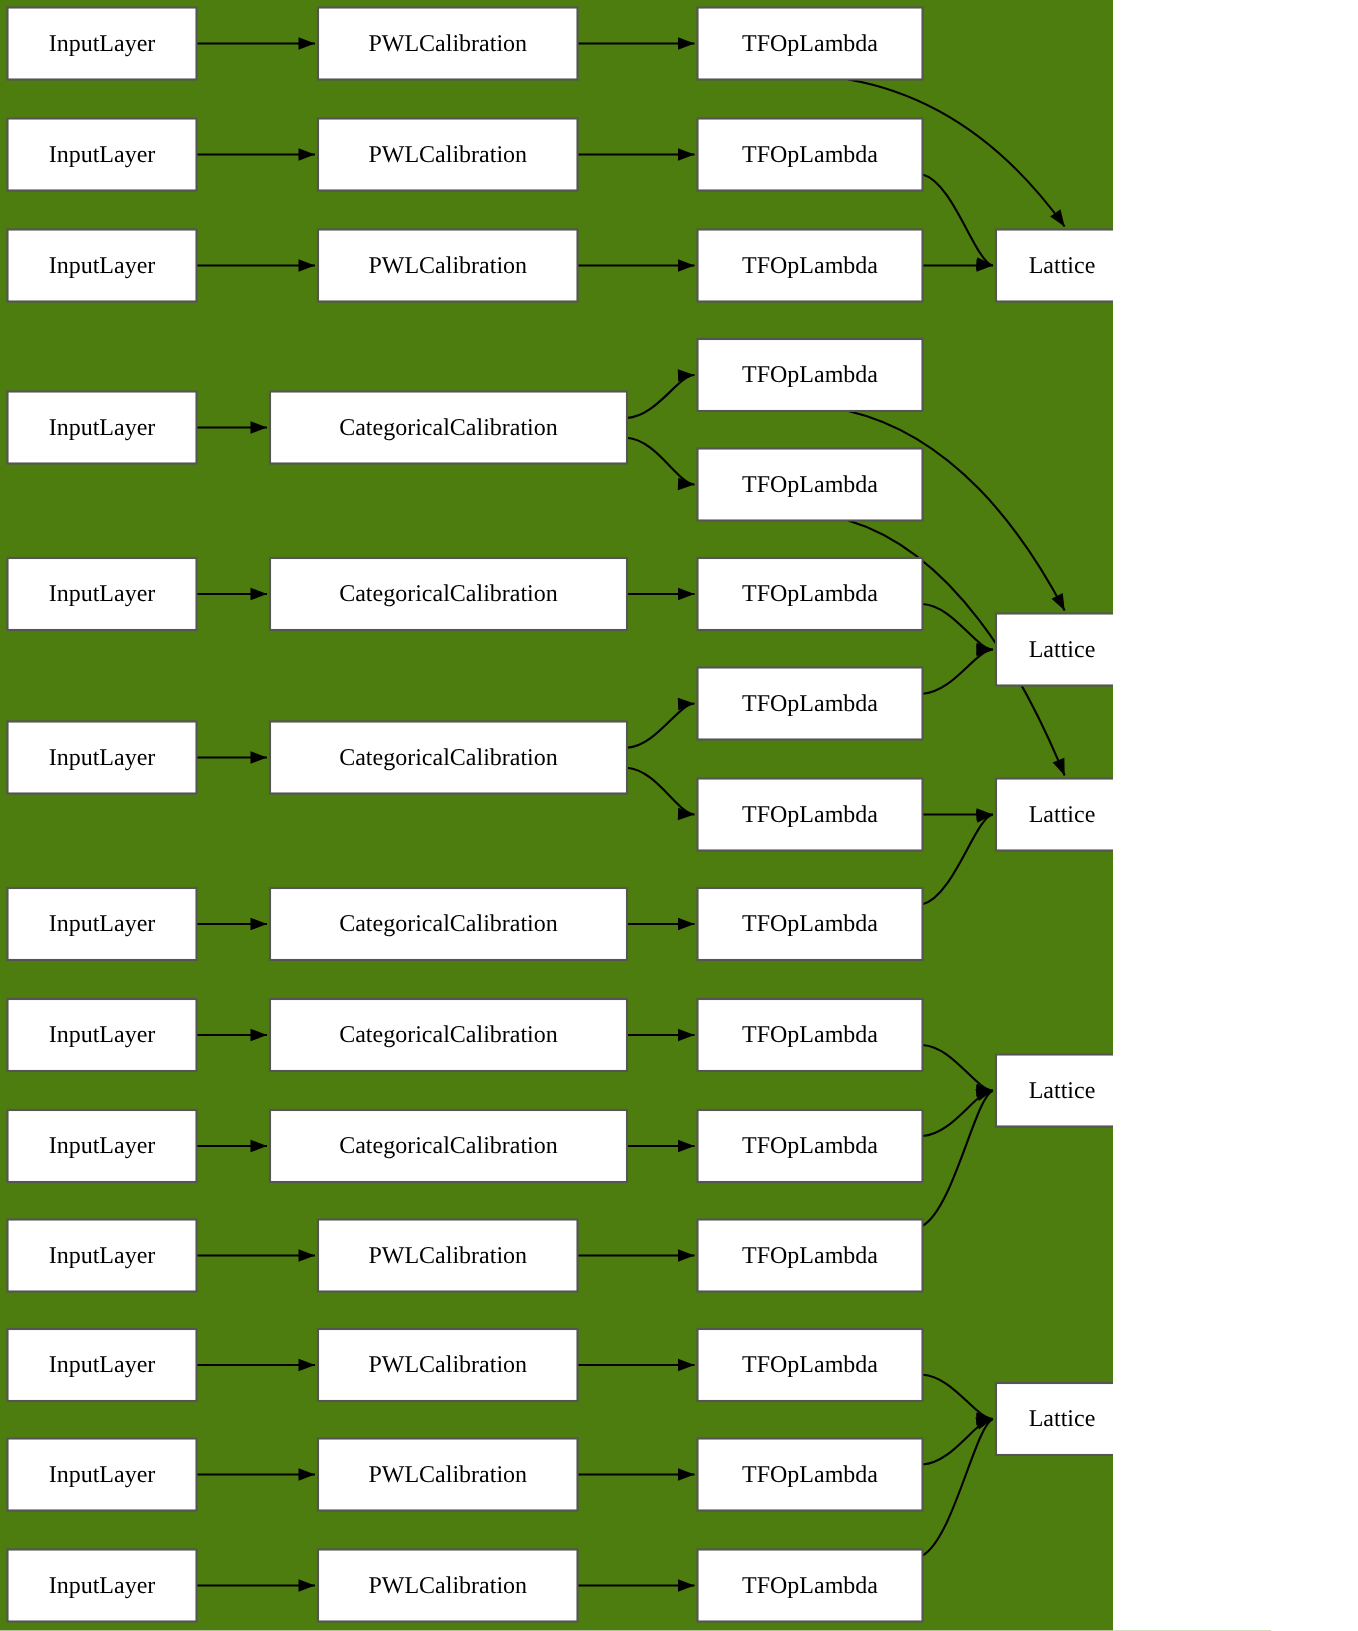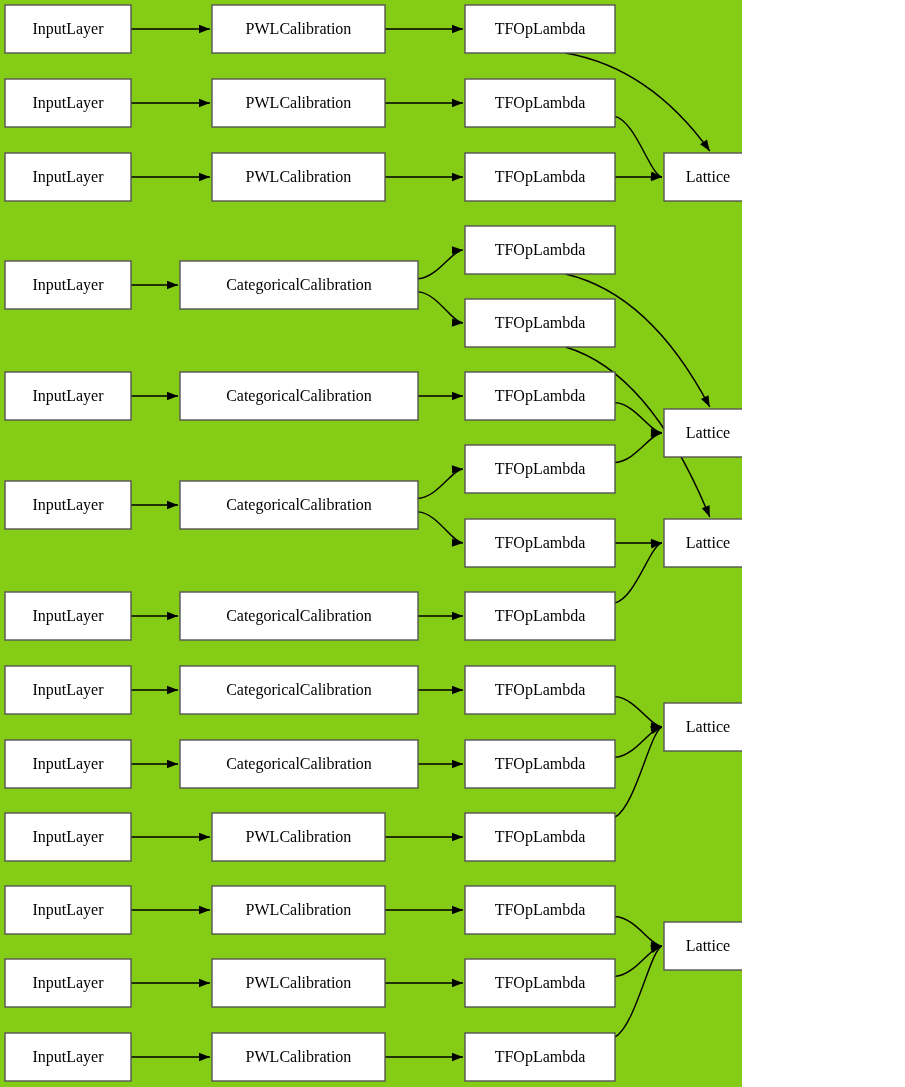--- a/index.html
+++ b/index.html
@@ -4,21 +4,21 @@
 <style>
   html, body {
     margin: 0;
     padding: 0;
     background: #ffffff;
   }
   #canvas-wrap {
     position: relative;
     width: 742px;
     height: 1087px;
-    background: #84cc16;
+    background: #4d7c0f;
     overflow: hidden;
   }
   svg#graph {
     display: block;
     width: 905px;
     height: 1087px;
     font-family: "Liberation Serif", "DejaVu Serif", serif;
   }
   .node-box {
     fill: #ffffff;

